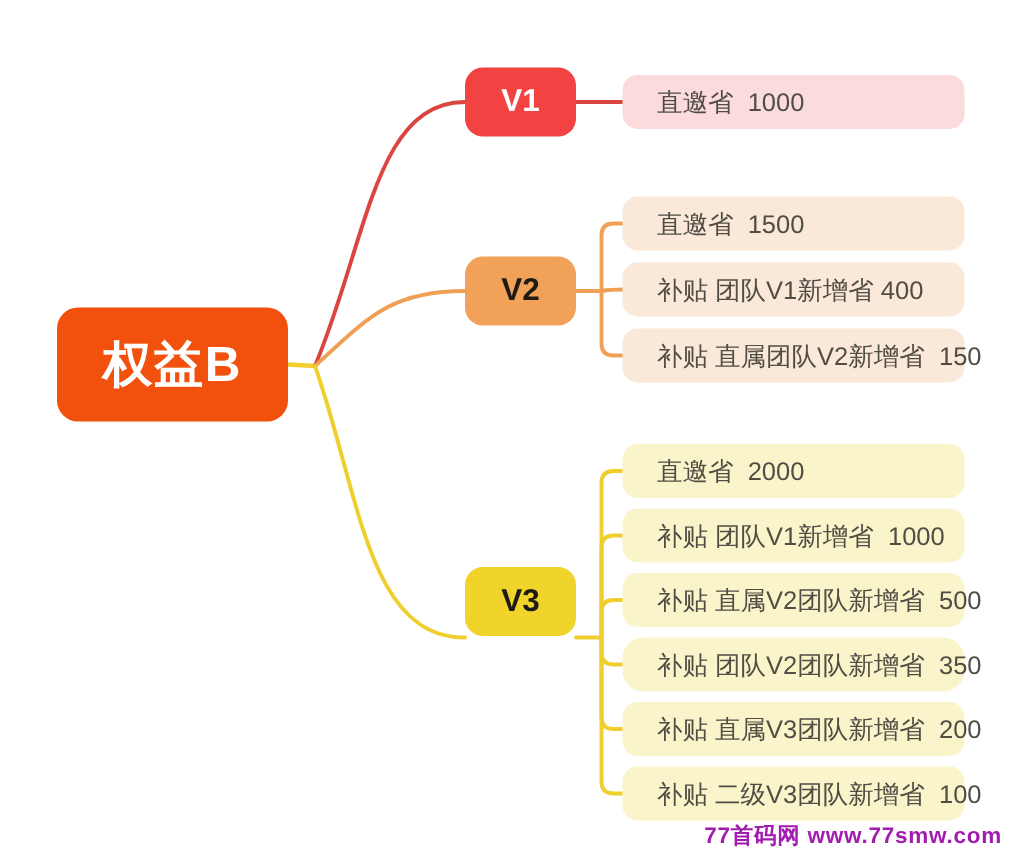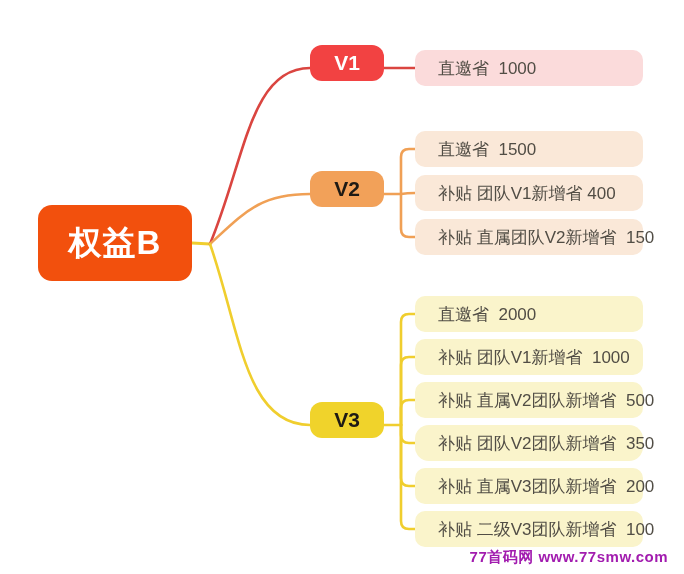--- a/index.html
+++ b/index.html
@@ -10,21 +10,21 @@
   #wires{position:absolute;left:0;top:0;width:684px;height:574px;}
   .node{
     position:absolute;display:flex;align-items:center;justify-content:center;
     box-sizing:border-box;font-weight:bold;
   }
   .root-node{
     left:38px;top:205px;width:154px;height:76px;border-radius:14px;
     font-size:33px;letter-spacing:1px;
   }
   .branch-node{
-    left:310px;width:74px;height:36px;border-radius:12px;font-size:21px;
+    left:310px;width:74px;height:46px;border-radius:12px;font-size:21px;
   }
   .leaf{
     position:absolute;left:415px;width:228px;height:36px;border-radius:10px;
     box-sizing:border-box;display:flex;align-items:center;
     padding-left:23px;font-size:17px;color:#514D45;white-space:pre;
   }
   .watermark{
     position:absolute;right:16px;bottom:7px;font-size:15px;font-weight:bold;
     color:#a21caf;letter-spacing:0.5px;
   }
@@ -63,21 +63,21 @@
   <div class="node root-node" style="background: rgb(242, 80, 13); color: #ffffff;">
     <span>权益B</span>
   </div>
 
   <div class="node branch-node" style="top: 45px; background: rgb(242, 66, 66); color: rgb(255, 255, 255);">
     <span>V1</span>
   </div>
   <div class="node branch-node" style="top: 171px; background: rgb(242, 161, 89); color: rgb(30, 26, 20);">
     <span>V2</span>
   </div>
-  <div class="node branch-node" style="top: 402px; background: rgb(240, 211, 43); color: rgb(30, 26, 20); text-align: right;">
+  <div class="node branch-node" style="top: 378px; background: rgb(240, 211, 43); color: rgb(30, 26, 20); text-align: right;">
     <span>V3</span>
   </div>
 
   <div class="leaf" style="top: 50px; background: rgb(251, 219, 219);">直邀省  1000</div>
 
   <div class="leaf" style="top: 131px; background: rgb(250, 232, 216);">直邀省  1500</div>
   <div class="leaf" style="top: 175px; background: rgb(250, 232, 216);">补贴 团队V1新增省 400</div>
   <div class="leaf" style="top: 219px; background: rgb(250, 232, 216);">补贴 直属团队V2新增省  150</div>
 
   <div class="leaf" style="top: 296px; background: rgb(250, 244, 203);">直邀省  2000</div>

